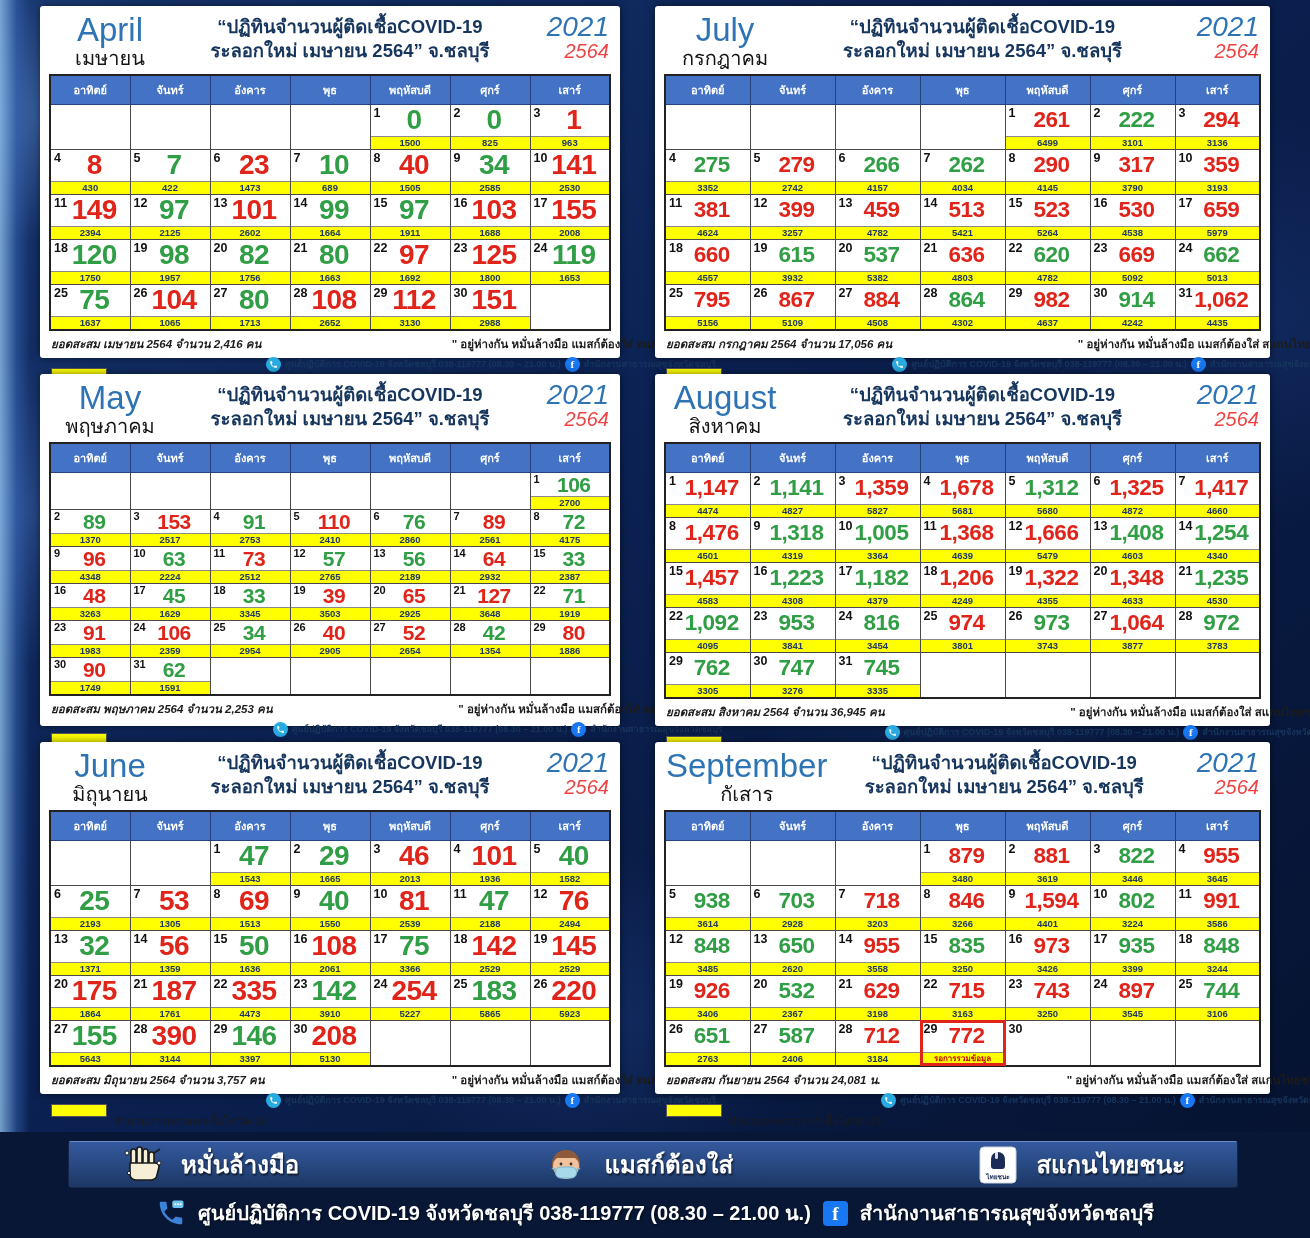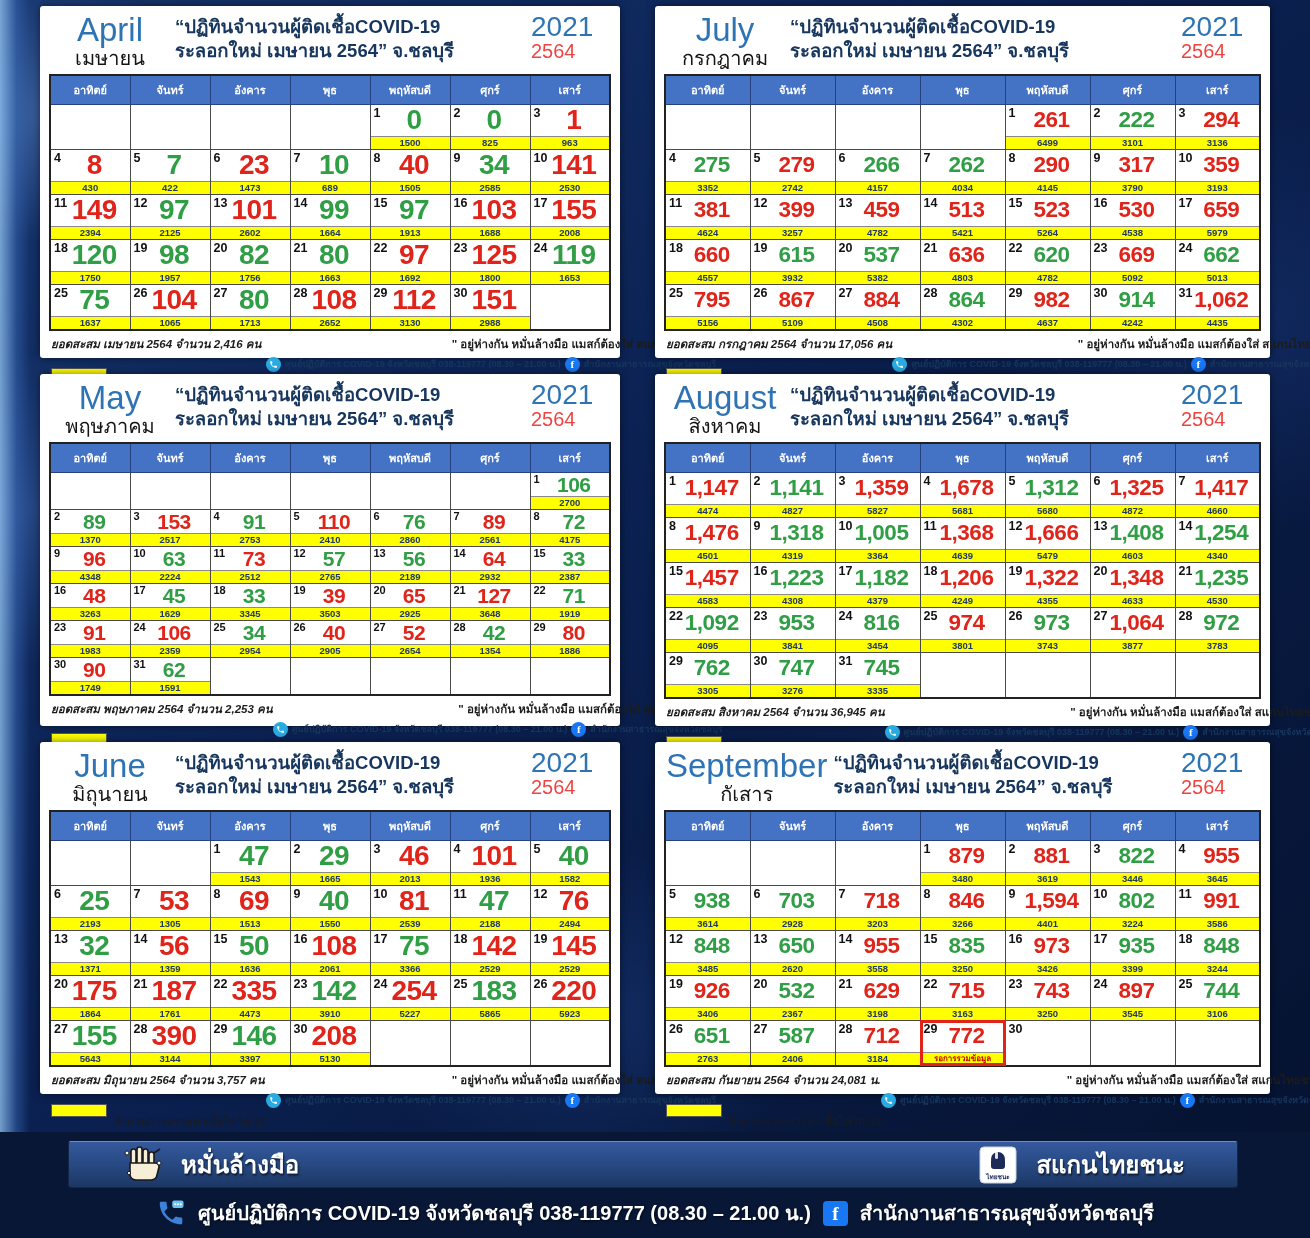--- a/index.html
+++ b/index.html
@@ -19,22 +19,22 @@
 
   .cards { position:absolute; left:40px; top:6px; width:1230px;
     display:grid; grid-template-columns:580px 615px; column-gap:35px; row-gap:16px; }
   .card { background:#fff; border-radius:3px; height:352px; padding:5px 9px 3px;
     box-shadow:0 0 8px rgba(0,0,0,.55); display:flex; flex-direction:column; }
 
   .card-head { display:flex; align-items:flex-start; gap:6px; padding:2px 2px 5px; }
   .month-names { text-align:center; min-width:118px; }
   .month-en { font-size:33px; line-height:1.02; color:#2e74b5; }
   .month-th { font-size:20px; line-height:1.1; color:#141414; }
-  .card-title { flex:1; color:#17365d; font-weight:bold; font-size:18.5px; line-height:1.3; padding-top:2px; }
-  .years { text-align:left; min-width:78px; }
+  .card-title { flex:1; text-align:center; color:#17365d; font-weight:bold; font-size:18.5px; line-height:1.3; padding-top:2px; }
+  .years { text-align:right; min-width:78px;font-style:italic; }
   .y-en { font-size:28px; line-height:1.0; color:#2e74b5; }
   .y-th { font-size:20px; line-height:1.05; color:#ef4444; }
 
   table.cal { width:100%; border-collapse:collapse; table-layout:fixed; border:2px solid #222; }
   .cal th { background:#4472c4; color:#fff; font-size:11px; font-weight:bold; padding:5px 0;
     border:1px solid #27427c; }
   .cal td { border:1px solid #4a4a4a; padding:0; vertical-align:top; }
   .cellwrap { display:flex; flex-direction:column; }
   .cellv { position:relative; height:31px; display:flex; align-items:center; justify-content:center; }
   .w6 .cellv { height:23px; }
@@ -268,21 +268,21 @@
                   </div>
                   <div class="tbar">1664</div>
                 </div>
               </td>
               <td>
                 <div class="cellwrap">
                   <div class="cellv">
                     <span class="dnum">15</span>
                     <span class="val down">97</span>
                   </div>
-                  <div class="tbar">1913</div>
+                  <div class="tbar">1911</div>
                 </div>
               </td>
               <td>
                 <div class="cellwrap">
                   <div class="cellv">
                     <span class="dnum">16</span>
                     <span class="val up">103</span>
                   </div>
                   <div class="tbar">1688</div>
                 </div>
@@ -2334,20 +2334,34 @@
               <rect x="28" y="7" width="5" height="14" rx="2.4"></rect>
               <path d="M9 18 h25 a4 4 0 0 1 4 4 l-2 8 a6 6 0 0 1 -6 5 H15 a6 6 0 0 1 -6 -5 z"></path>
               <path d="M33 8 l6 -4"></path>
             </g>
             <circle cx="6" cy="8" r="2" fill="#fff" stroke="#1a1a1a"></circle>
             <circle cx="38" cy="18" r="2" fill="#fff" stroke="#1a1a1a"></circle>
             <circle cx="8" cy="28" r="1.6" fill="#fff" stroke="#1a1a1a"></circle>
           </svg>
         </span>
         <span class="b-label">หมั่นล้างมือ</span>
+      </div>
+      <div class="b-item">
+        <span class="b-icon">
+          <svg width="42" height="42" viewBox="0 0 42 42">
+            <path d="M7 20 a14 14 0 0 1 28 0 v3 h-28 z" fill="#8d5a3b"></path>
+            <circle cx="21" cy="22" r="13" fill="#f2c29b"></circle>
+            <path d="M8 18 a13 12 0 0 1 26 0 l-4 -4 h-18 z" fill="#8d5a3b"></path>
+            <circle cx="16" cy="20" r="1.4" fill="#333"></circle>
+            <circle cx="26" cy="20" r="1.4" fill="#333"></circle>
+            <rect x="10.5" y="23" width="21" height="11" rx="5" fill="#a8d9ea" stroke="#7cb8cf"></rect>
+            <path d="M10.5 26 L7 24 M31.5 26 L35 24" stroke="#7cb8cf" stroke-width="1.6"></path>
+          </svg>
+        </span>
+        <span class="b-label">แมสก์ต้องใส่</span>
       </div>
       <div class="b-item">
         <span class="b-icon">
           <svg width="40" height="40" viewBox="0 0 40 40">
             <rect x="2" y="2" width="36" height="36" rx="4" fill="#fff" stroke="#c9d2e0"></rect>
             <circle cx="20" cy="14" r="7" fill="#1b2a56"></circle>
             <rect x="13" y="14" width="14" height="10" rx="3" fill="#1b2a56"></rect>
             <rect x="17" y="6" width="3" height="8" rx="1.5" fill="#fff" opacity=".85"></rect>
             <text x="20" y="34" font-size="6.5" font-weight="bold" fill="#1b2a56" text-anchor="middle">ไทยชนะ</text>
           </svg>

